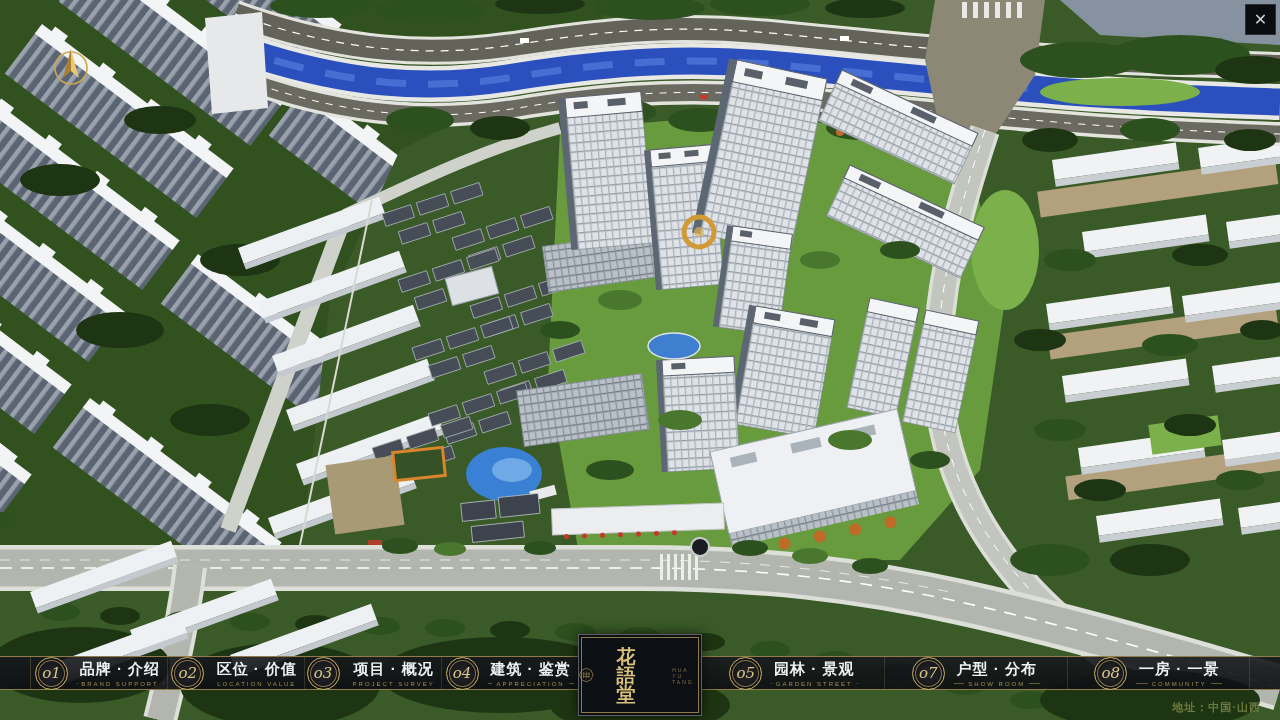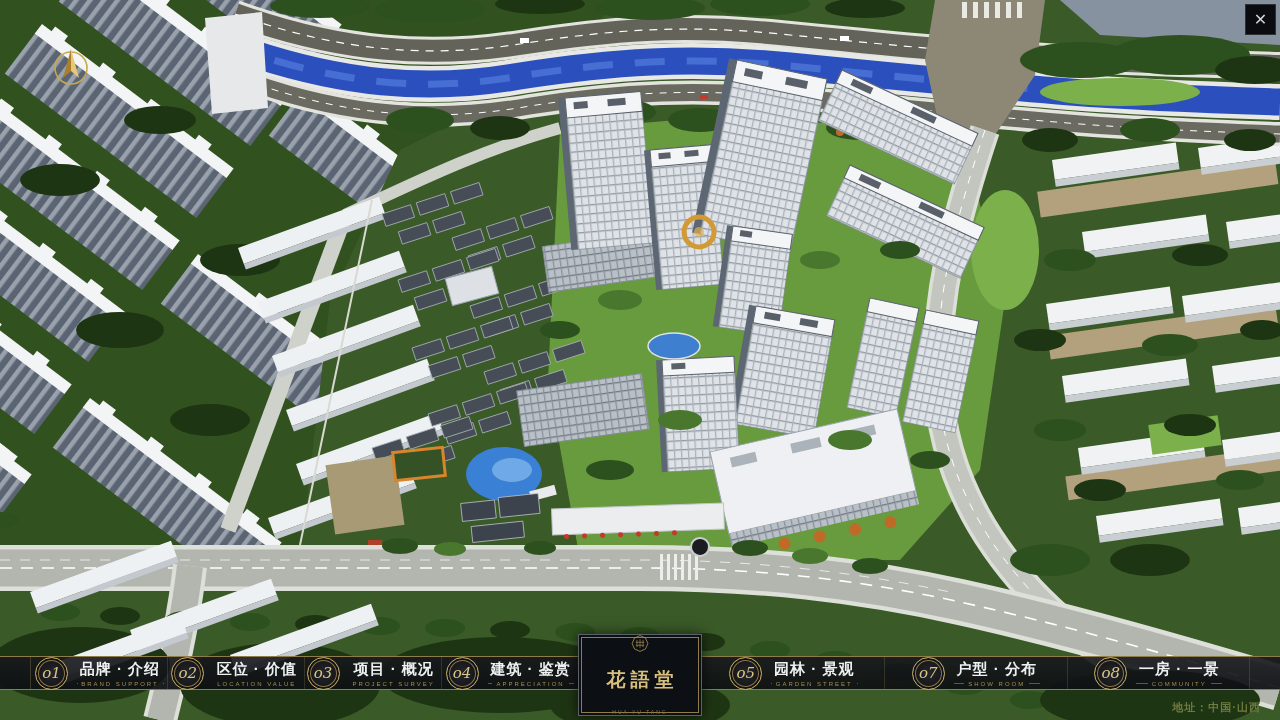--- a/index.html
+++ b/index.html
@@ -29,21 +29,21 @@
   .labels{display:flex;flex-direction:column;align-items:center;min-width:86px;}
   .zh{font-size:15px;font-weight:bold;color:#eef0f1;letter-spacing:1px;white-space:nowrap;}
   .en{margin-top:2px;font-size:6px;color:#a58e52;letter-spacing:2px;white-space:nowrap;
       display:flex;align-items:center;gap:4px;width:100%;}
   .en::before,.en::after{content:"";height:1px;background:rgba(165,142,82,.55);flex:1;}
 
   
   .logo-panel{position:absolute;left:578px;top:634px;width:124px;height:82px;box-sizing:border-box;
               z-index:5;background:#0c0f13;border:1px solid #5d6167;cursor:pointer;
               box-shadow:inset 0 0 0 2px #0c0f13,inset 0 0 0 3px #8f7c48,0 0 12px rgba(0,0,0,.65);
-              display:flex;flex-direction:column;align-items:center;justify-content:center;gap:18px;}
+              display:flex;flex-direction:row;align-items:center;justify-content:center;gap:18px;}
   .logo-title{font-family:"DejaVu Serif",serif;font-weight:bold;font-size:19px;color:#d9bf7d;
               letter-spacing:5px;padding-left:5px;line-height:1;}
   .logo-sub{font-size:5px;color:#8a744a;letter-spacing:2px;margin-top:2px;}
 
   
   .address{position:absolute;right:19px;top:700px;z-index:3;font-size:11px;font-weight:bold;
            color:#6f7a3e;letter-spacing:1px;}
   .close-btn{position:absolute;left:1245px;top:4px;width:31px;height:31px;z-index:6;
              background:#0a0c0f;border:1px solid #2e3136;color:#d2d5d9;font-size:16px;
              line-height:29px;text-align:center;padding:0;cursor:pointer;}

